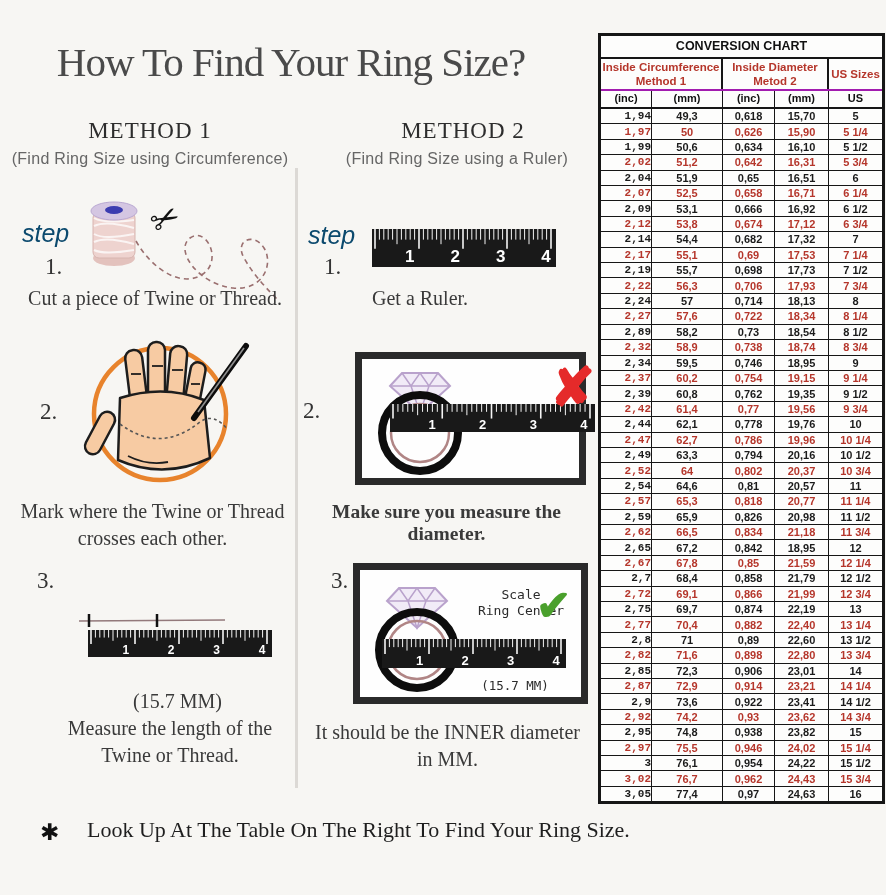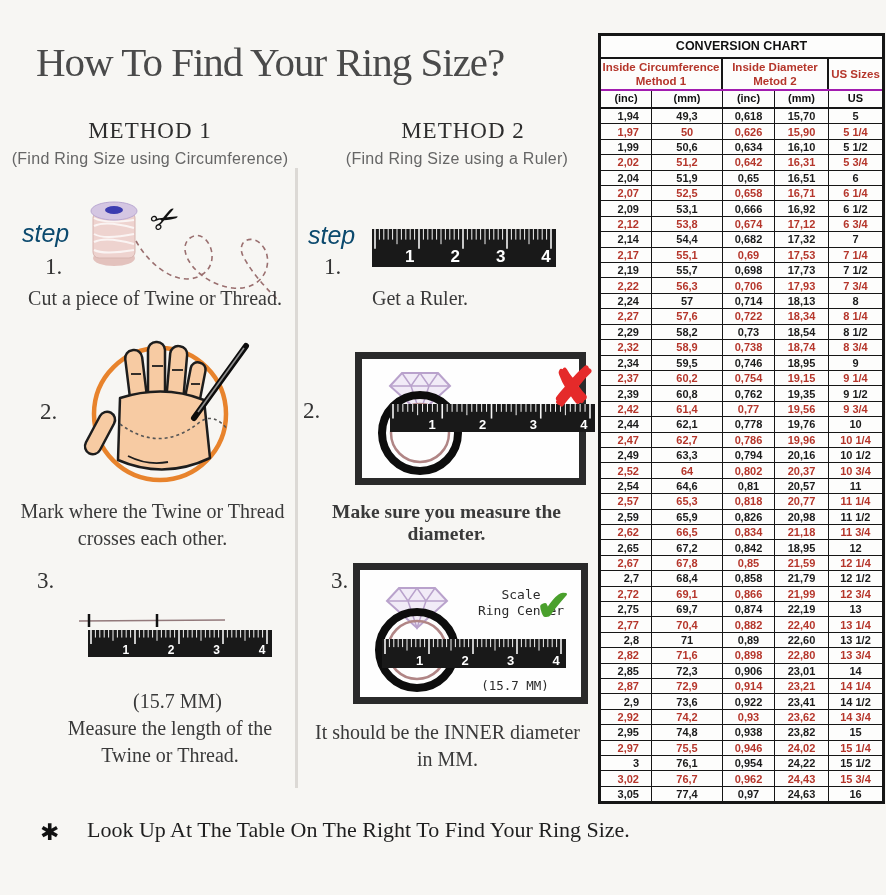--- a/index.html
+++ b/index.html
@@ -1,20 +1,20 @@
 <!DOCTYPE html>
 <html><head>
 <meta charset="utf-8">
 <style>
   html,body{margin:0;padding:0;background:#e9e7e4;}
   .canvas{position:relative;width:886px;height:895px;background:#f7f6f3;overflow:hidden;
           font-family:"Liberation Serif",serif;color:#3c3c3c;}
   .abs{position:absolute;}
   
-  .page-title{left:36px;top:38px;width:510px;font-size:41px;
+  .page-title{left:36px;top:38px;width:510px;text-align:center;font-size:41px;
               color:#4a4a4a;letter-spacing:-1px;font-weight:500;}
   .method-head{font-size:23px;color:#2d2d2d;letter-spacing:1px;text-align:center;}
   .method-sub{font-family:"Liberation Sans",sans-serif;font-size:16px;color:#666;
               text-align:center;letter-spacing:.3px;}
   .divider{left:295px;top:168px;width:3px;height:620px;background:#dcd9d5;}
   
   .step-label{font-family:"Liberation Sans",sans-serif;font-size:25px;color:#0c4a6e;font-style:italic;}
   .step-num{font-size:23px;color:#333;}
   .caption{font-size:20px;color:#3a3a3a;text-align:center;}
   .caption-left{font-size:20px;color:#3a3a3a;}
@@ -49,21 +49,21 @@
   .ct-sub div{font-size:11px;font-weight:700;color:#111;text-align:center;line-height:15px;
               border-right:1.5px solid #161616;}
   .ct-sub div:last-child{border-right:none;}
   .ct-body{flex:1;display:flex;flex-direction:column;}
   .trow{flex:1;display:grid;grid-template-columns:51px 71px 52px 54px 1fr;
         border-bottom:1.5px solid #161616;color:#1b1b1b;}
   .trow:last-child{border-bottom:none;}
   .trow.red{color:#b5362b;}
   .tcell{font-size:11px;font-weight:700;text-align:center;border-right:1.5px solid #161616;
          display:flex;align-items:center;justify-content:center;overflow:hidden;}
-  .tcell:first-child{justify-content:flex-end;padding-right:12px;}
+  .tcell:first-child{justify-content:flex-end;padding-right:0;font-family:Liberation Mono, monospace;}
   .tcell:last-child{border-right:none;}
 </style>
 </head>
 <body>
 
 <div class="canvas">
 
   <div class="abs page-title">How To Find Your Ring Size?</div>
   <div class="abs method-head" style="left:0;top:118px;width:300px;">METHOD 1</div>
   <div class="abs method-sub" style="left:0;top:150px;width:300px;">(Find Ring Size using Circumference)</div>
@@ -478,21 +478,21 @@
           <div class="tcell">8</div>
         </div>
         <div class="trow red">
           <div class="tcell">2,27</div>
           <div class="tcell">57,6</div>
           <div class="tcell">0,722</div>
           <div class="tcell">18,34</div>
           <div class="tcell">8 1/4</div>
         </div>
         <div class="trow">
-          <div class="tcell">2,29</div>
+          <div class="tcell">2,89</div>
           <div class="tcell">58,2</div>
           <div class="tcell">0,73</div>
           <div class="tcell">18,54</div>
           <div class="tcell">8 1/2</div>
         </div>
         <div class="trow red">
           <div class="tcell">2,32</div>
           <div class="tcell">58,9</div>
           <div class="tcell">0,738</div>
           <div class="tcell">18,74</div>

